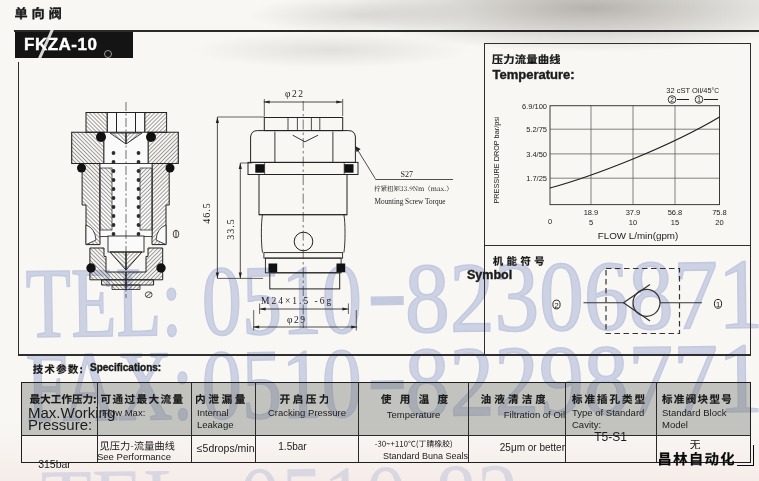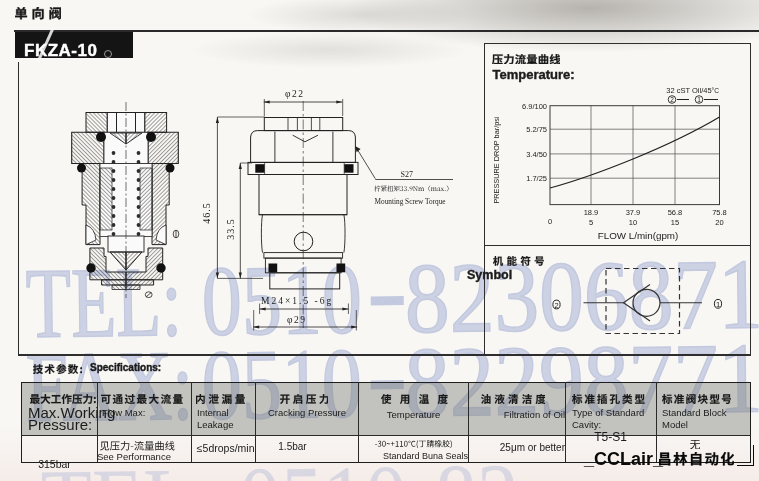--- a/index.html
+++ b/index.html
@@ -35,21 +35,21 @@
 
 <svg class="abs" style="left:14.5px;top:7.4px" width="46.0" height="12.4" viewBox="48 -850 3488 941">
       <path d="M254 -422H436V-353H254ZM560 -422H750V-353H560ZM254 -581H436V-513H254ZM560 -581H750V-513H560ZM682 -842C662 -792 628 -728 595 -679H380L424 -700C404 -742 358 -802 320 -846L216 -799C245 -764 277 -717 298 -679H137V-255H436V-189H48V-78H436V87H560V-78H955V-189H560V-255H874V-679H731C758 -716 788 -760 816 -803Z M1716 -850C1704 -799 1685 -736 1663 -682H1386V89H1506V-564H2097V-51C2097 -34 2090 -29 2072 -29C2052 -28 1983 -27 1925 -31C1942 1 1960 56 1964 90C2055 90 2118 88 2161 69C2203 50 2217 15 2217 -49V-682H1799C1822 -726 1847 -777 1869 -828ZM1712 -363H1886V-229H1712ZM1603 -467V-54H1712V-124H1996V-467Z M2685 -785C2727 -739 2783 -675 2808 -636L2904 -703C2875 -742 2817 -802 2775 -844ZM3292 -380C3272 -340 3246 -303 3216 -268C3207 -303 3200 -343 3194 -386L3384 -413L3378 -513L3278 -500L3351 -555C3330 -580 3288 -621 3257 -650L3185 -600C3216 -569 3257 -526 3277 -499L3183 -487C3179 -536 3177 -587 3176 -638H3073C3075 -583 3077 -528 3082 -475L2990 -464L3002 -358L3093 -371C3102 -304 3115 -242 3133 -189C3085 -151 3031 -118 2976 -93C2996 -72 3031 -28 3043 -6C3090 -31 3135 -61 3178 -95C3210 -46 3253 -18 3308 -18L3321 -19C3335 10 3350 60 3354 91C3416 91 3462 88 3495 69C3527 50 3536 20 3536 -34V-816H2946V-704H3417V-35C3417 -23 3413 -18 3401 -18C3390 -18 3354 -17 3323 -19C3369 -24 3389 -57 3403 -121C3383 -137 3358 -166 3341 -190C3337 -147 3328 -120 3312 -120C3290 -120 3271 -136 3255 -164C3309 -218 3356 -281 3392 -349ZM2927 -652C2896 -552 2846 -453 2787 -384V-609H2667V88H2787V-345C2803 -318 2820 -281 2827 -263C2841 -278 2855 -295 2868 -313V19H2969V-485C2990 -531 3009 -578 3024 -624Z" fill="#1a1a1a" stroke="#1a1a1a" stroke-width="30"></path>
     </svg>
 
 
 <div class="abs" style="left:14px;top:30px;width:745px;height:2px;background:#2a2a2a"></div>
 
 <div class="abs" style="left:15px;top:32px;width:118px;height:26px;background:#141414"></div>
 
-<div class="abs" style="left:24px;top:41px;font-size:17px;font-weight:bold;color:#fff;letter-spacing:0.5px;-webkit-text-stroke:0.4px #fff">FKZA-10</div>
+<div class="abs" style="left:24px;top:35px;font-size:17px;font-weight:bold;color:#fff;letter-spacing:0.5px;-webkit-text-stroke:0.4px #fff">FKZA-10</div>
 
 <div class="abs" style="left:104px;top:50px;width:6px;height:6px;border:1px solid #999;border-radius:50%"></div>
 
 <div class="abs" style="left:44px;top:26px;width:2.5px;height:38px;background:rgba(250,249,247,0.85);transform:rotate(24deg)"></div>
 
 <div class="abs" style="left:18px;top:62px;width:1.4px;height:293px;background:#2e2e2e"></div>
 
 <div class="abs" style="left:18px;top:354px;width:733px;height:1.6px;background:#2e2e2e"></div>
 
 <div class="abs" style="left:484px;top:43px;width:1.4px;height:312px;background:#2e2e2e"></div>
@@ -428,21 +428,20 @@
         <path d="M46 -245H302V-315H46Z M610 13C741 13 846 -65 846 -196C846 -297 777 -361 691 -382V-387C769 -414 821 -474 821 -563C821 -679 731 -746 607 -746C523 -746 458 -709 403 -659L452 -601C494 -643 545 -672 604 -672C681 -672 728 -626 728 -556C728 -477 677 -416 525 -416V-346C695 -346 753 -288 753 -199C753 -115 692 -63 604 -63C521 -63 466 -103 423 -147L376 -88C424 -35 496 13 610 13Z M1180 13C1319 13 1408 -113 1408 -369C1408 -623 1319 -746 1180 -746C1040 -746 952 -623 952 -369C952 -113 1040 13 1180 13ZM1180 -61C1097 -61 1040 -154 1040 -369C1040 -583 1097 -674 1180 -674C1263 -674 1320 -583 1320 -369C1320 -154 1263 -61 1180 -61Z M1833 -287C1881 -287 1931 -317 1972 -387L1921 -424C1895 -376 1867 -356 1835 -356C1772 -356 1725 -451 1637 -451C1589 -451 1538 -420 1498 -350L1549 -314C1574 -362 1602 -382 1634 -382C1698 -382 1745 -287 1833 -287Z M2253 -116H2326V-335H2530V-403H2326V-622H2253V-403H2050V-335H2253Z M2655 0H3057V-76H2910V-733H2840C2800 -710 2753 -693 2688 -681V-623H2819V-76H2655Z M3210 0H3612V-76H3465V-733H3395C3355 -710 3308 -693 3243 -681V-623H3374V-76H3210Z M3955 13C4094 13 4183 -113 4183 -369C4183 -623 4094 -746 3955 -746C3815 -746 3727 -623 3727 -369C3727 -113 3815 13 3955 13ZM3955 -61C3872 -61 3815 -154 3815 -369C3815 -583 3872 -674 3955 -674C4038 -674 4095 -583 4095 -369C4095 -154 4038 -61 3955 -61Z M4420 -477C4495 -477 4560 -534 4560 -620C4560 -708 4495 -763 4420 -763C4344 -763 4279 -708 4279 -620C4279 -534 4344 -477 4420 -477ZM4420 -529C4370 -529 4336 -567 4336 -620C4336 -674 4370 -711 4420 -711C4469 -711 4504 -674 4504 -620C4504 -567 4469 -529 4420 -529ZM4967 13C5060 13 5132 -24 5190 -92L5135 -151C5089 -99 5039 -71 4969 -71C4831 -71 4744 -185 4744 -367C4744 -548 4835 -661 4973 -661C5034 -661 5080 -636 5119 -595L5173 -655C5130 -701 5059 -745 4972 -745C4784 -745 4645 -602 4645 -365C4645 -127 4782 13 4967 13Z M5471 196 5527 171C5441 29 5400 -141 5400 -311C5400 -480 5441 -649 5527 -792L5471 -818C5379 -668 5324 -507 5324 -311C5324 -114 5379 47 5471 196Z M5630 -748V-671H6057V-43C6057 -21 6048 -14 6023 -13C5996 -12 5906 -12 5812 -15C5827 9 5843 46 5849 71C5965 71 6039 70 6083 56C6126 43 6143 18 6143 -43V-671H6509V-748Z M6667 -803V-444C6667 -297 6662 -96 6598 46C6615 52 6644 68 6657 79C6699 -16 6718 -141 6726 -259H6859V-16C6859 -3 6854 1 6842 2C6830 2 6791 3 6748 1C6757 20 6765 52 6768 71C6832 71 6870 69 6894 57C6918 45 6926 23 6926 -15V-803ZM6732 -735H6859V-569H6732ZM6732 -500H6859V-329H6730C6732 -370 6732 -409 6732 -444ZM7207 -840V-759H6996V-701H7207V-639H7022V-584H7207V-517H6968V-458H7531V-517H7278V-584H7483V-639H7278V-701H7505V-759H7278V-840ZM7394 -341V-266H7103V-341ZM7032 -398V79H7103V-84H7394V2C7394 13 7390 17 7377 17C7365 18 7323 18 7278 16C7288 34 7297 60 7300 79C7363 79 7404 78 7431 68C7457 57 7464 39 7464 2V-398ZM7103 -212H7394V-137H7103Z M8282 -720C8268 -692 8251 -662 8234 -638H8048C8072 -665 8092 -692 8111 -720ZM7750 -840V-647H7620V-577H7743C7716 -441 7659 -281 7600 -197C7613 -179 7632 -146 7640 -124C7680 -188 7719 -289 7750 -395V79H7819V-444C7846 -399 7876 -345 7890 -317L7934 -371C7918 -397 7845 -500 7819 -532V-577H7905C7918 -565 7931 -547 7939 -535C7955 -548 7971 -561 7986 -574V-416H8128C8086 -375 8022 -334 7924 -301C7938 -289 7956 -270 7964 -258C8044 -286 8103 -318 8146 -353C8160 -338 8172 -322 8182 -305C8114 -250 7994 -191 7902 -163C7914 -151 7930 -128 7938 -113C8023 -146 8132 -204 8206 -259C8212 -243 8217 -228 8222 -212C8148 -137 8012 -59 7901 -24C7914 -11 7930 11 7938 26C8036 -11 8153 -81 8233 -151C8241 -83 8228 -24 8206 -4C8193 11 8177 14 8157 14C8140 14 8113 13 8084 10C8096 27 8102 54 8103 73C8127 74 8152 75 8170 75C8208 74 8231 67 8256 41C8299 4 8316 -107 8287 -217L8331 -243C8367 -141 8427 -36 8489 22C8500 4 8523 -20 8539 -32C8475 -81 8412 -177 8377 -271C8413 -294 8449 -319 8478 -343L8439 -390C8394 -353 8325 -306 8268 -272C8250 -315 8223 -357 8187 -391L8208 -416H8473V-638H8310C8335 -673 8359 -715 8376 -751L8329 -782L8318 -778H8146L8173 -832L8102 -845C8069 -766 8003 -669 7908 -596V-647H7819V-840ZM8050 -581H8205C8203 -551 8196 -514 8173 -474H8050ZM8265 -581H8406V-474H8242C8259 -513 8264 -550 8265 -581Z M9104 -597C9069 -527 9004 -442 8940 -388C8956 -377 8980 -357 8992 -343C9059 -402 9127 -487 9172 -567ZM9300 -563C9366 -498 9439 -407 9471 -347L9527 -391C9494 -450 9419 -538 9354 -602ZM8673 -792V-435C8673 -289 8668 -90 8601 51C8619 57 8648 74 8662 85C8705 -9 8725 -132 8733 -249H8866V-12C8866 0 8862 3 8851 4C8841 4 8808 5 8773 4C8782 22 8792 53 8794 72C8848 72 8881 71 8905 58C8927 47 8935 26 8935 -11V-792ZM8739 -724H8866V-558H8739ZM8739 -490H8866V-318H8737C8738 -359 8739 -399 8739 -435ZM9165 -819C9194 -781 9225 -729 9237 -693H8984V-623H9504V-693H9243L9310 -722C9296 -756 9264 -807 9232 -845ZM9345 -419C9322 -335 9285 -260 9235 -195C9183 -260 9142 -335 9114 -417L9049 -399C9083 -302 9128 -214 9186 -140C9119 -72 9035 -16 8934 26C8949 40 8972 66 8981 82C9081 38 9165 -17 9233 -85C9301 -14 9382 42 9477 78C9489 58 9511 27 9528 12C9433 -20 9351 -73 9283 -141C9343 -215 9387 -301 9416 -401Z M9669 196C9761 47 9816 -114 9816 -311C9816 -507 9761 -668 9669 -818L9612 -792C9698 -649 9741 -480 9741 -311C9741 -141 9698 29 9612 171Z" fill="#1a1a1a"></path>
       </svg>
   <div class="abs" style="left:337px;top:69px;width:110px;font-size:9px;text-align:right">Standard Buna Seals</div>
   <div class="abs" style="left:447px;top:60px;width:97px;font-size:10px;text-align:right">25μm or better</div>
   <div class="abs" style="left:544px;top:48px;width:91px;font-size:12px;text-align:center">T5-S1</div>
   <svg class="abs" style="left:668.5px;top:57.5px" width="10.3" height="9.5" viewBox="39 -773 921 853">
         <path d="M114 -773V-699H446C443 -628 440 -552 428 -477H52V-404H414C373 -232 276 -71 39 19C58 34 80 61 90 80C348 -23 448 -208 490 -404H511V-60C511 31 539 57 643 57C664 57 807 57 830 57C926 57 950 15 960 -145C938 -150 905 -163 887 -177C882 -40 874 -17 825 -17C794 -17 674 -17 650 -17C599 -17 589 -24 589 -60V-404H951V-477H503C514 -552 519 -627 521 -699H894V-773Z" fill="#1a1a1a"></path>
       </svg>
 </div>
 
-<div class="abs" style="left:584px;top:449px;font-size:18px;font-weight:bold;color:#0a0a0a;white-space:nowrap">_CCLair_</div>
 <svg class="abs" style="left:658.5px;top:452.2px" width="75.3" height="13.6" viewBox="111 -854 5241 946">
       <path d="M317 -574H680V-518H317ZM317 -718H680V-663H317ZM191 -814V-422H812V-814ZM238 -112H760V-50H238ZM238 -209V-268H760V-209ZM111 -370V92H238V52H760V91H894V-370Z M1747 -850V-642H1582V-529H1728C1682 -390 1599 -248 1506 -160C1528 -130 1560 -84 1574 -50C1640 -116 1699 -212 1747 -319V88H1868V-315C1902 -221 1942 -136 1986 -75C2007 -106 2048 -147 2076 -168C2003 -252 1935 -392 1892 -529H2045V-642H1868V-850ZM1302 -850V-642H1143V-529H1285C1250 -408 1186 -276 1115 -197C1135 -165 1163 -115 1175 -80C1223 -137 1266 -221 1302 -313V88H1419V-363C1449 -319 1480 -271 1497 -237L1572 -341C1550 -369 1449 -485 1419 -513V-529H1551V-642H1419V-850Z M2455 -391H2933V-288H2455ZM2455 -502V-605H2933V-502ZM2455 -177H2933V-73H2455ZM2618 -851C2613 -812 2602 -763 2590 -720H2334V89H2455V38H2933V87H3060V-720H2716C2732 -755 2748 -795 2763 -835Z M3366 -772V-667H3759V-772ZM3375 -20 3376 -22V-19C3405 -38 3448 -52 3697 -117L3708 -70L3804 -100C3783 -65 3758 -32 3728 -3C3758 16 3798 59 3817 88C3959 -53 4001 -264 4015 -517H4118C4109 -203 4099 -81 4077 -53C4066 -40 4057 -37 4040 -37C4018 -37 3976 -37 3928 -41C3948 -8 3962 42 3964 76C4016 78 4067 78 4099 73C4134 66 4157 56 4182 21C4216 -25 4226 -172 4236 -578C4236 -593 4237 -632 4237 -632H4019L4021 -832H3902L3901 -632H3789V-517H3897C3890 -358 3869 -220 3810 -111C3792 -180 3753 -286 3717 -367L3620 -341C3636 -303 3652 -260 3666 -217L3496 -177C3528 -255 3559 -345 3580 -431H3777V-540H3333V-431H3457C3435 -325 3400 -223 3387 -193C3371 -156 3357 -133 3337 -127C3351 -97 3369 -42 3375 -20Z M4664 -854C4608 -709 4510 -567 4409 -478C4432 -450 4471 -385 4486 -356C4511 -380 4536 -408 4561 -438V89H4688V-241C4716 -217 4750 -181 4767 -158C4804 -176 4842 -197 4881 -220V-118C4881 28 4916 72 5039 72C5063 72 5161 72 5186 72C5307 72 5338 -1 5352 -196C5317 -205 5263 -230 5233 -253C5226 -88 5218 -48 5174 -48C5154 -48 5077 -48 5057 -48C5017 -48 5011 -57 5011 -116V-308C5131 -399 5247 -512 5340 -641L5225 -720C5166 -628 5091 -545 5011 -472V-835H4881V-368C4816 -322 4751 -284 4688 -254V-621C4725 -684 4759 -750 4786 -814Z" fill="#0a0a0a" stroke="#0a0a0a" stroke-width="14"></path>
     </svg>
 
 <div class="abs" style="left:737px;top:464.5px;width:17px;height:1.8px;background:#0a0a0a"></div>
 <div class="abs" style="left:752.5px;top:445px;width:1.8px;height:21px;background:#0a0a0a"></div>
 
 </div>
 
 </body></html>

